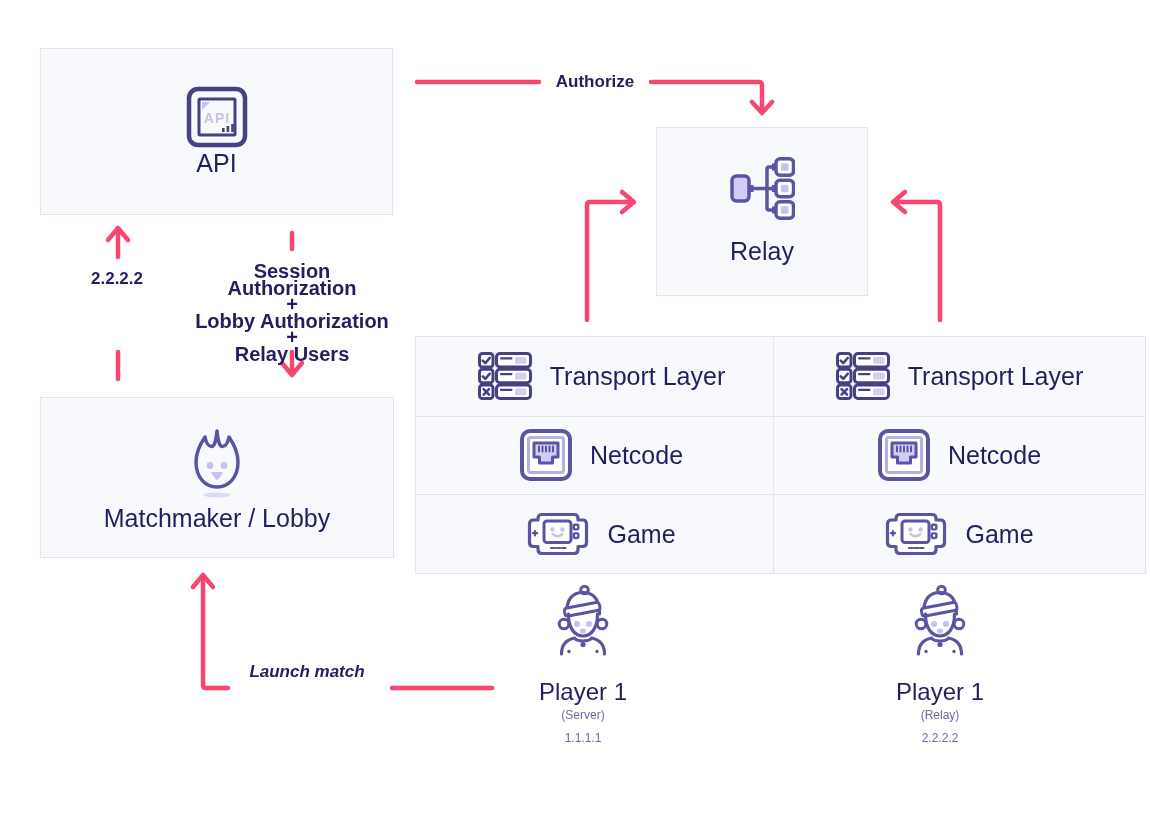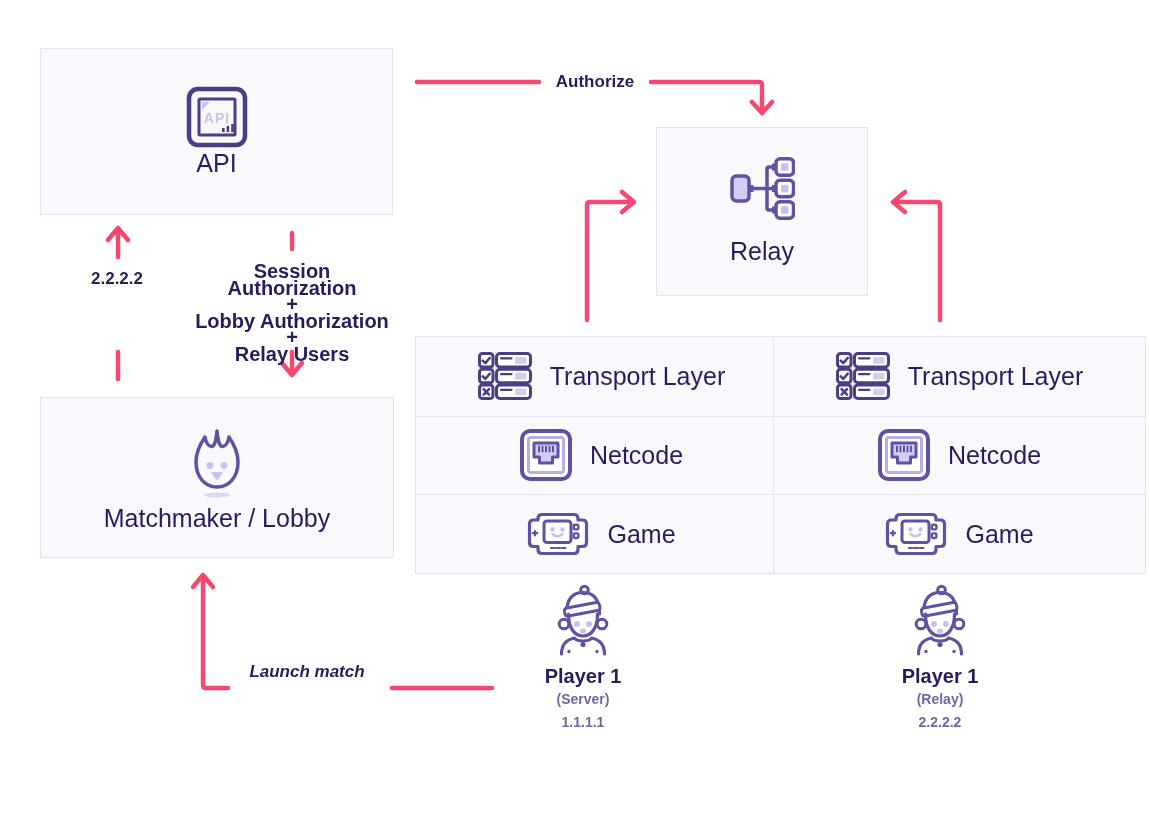--- a/index.html
+++ b/index.html
@@ -35,22 +35,22 @@
     position:absolute;color:var(--navy,#241E5E);font-size:17px;font-weight:600;text-align:center;
   }
   #authorize-label{left:525px;top:72px;width:140px;}
   #get-best-relay-label{left:27px;top:265px;width:180px;line-height:27px;}
   #session-authorization-label{left:187px;top:263px;width:210px;font-size:20px;line-height:16.5px;}
   #launch-match-label{left:237px;top:662px;width:140px;font-style:italic;}
   
   .player-card{position:absolute;top:584px;width:200px;display:flex;flex-direction:column;align-items:center;}
   #player1-card{left:483px;}
   #player2-card{left:840px;}
-  .player-name{color:var(--navy,#241E5E);font-size:20px;font-weight:700;margin-top:8px;line-height:24px;}
-  .player-sub{color:var(--muted-purple,#6E68A4);font-size:14px;font-weight:700;line-height:23px;text-align:center;}
+  .player-name{color:var(--navy,#241E5E);font-size:24px;font-weight:400;margin-top:24px;line-height:24px;}
+  .player-sub{color:var(--muted-purple,#6E68A4);font-size:12px;font-weight:400;line-height:23px;text-align:center;}
   
   .st-p{stroke:var(--icon-purple,#5B54A3);fill:none;stroke-linecap:round;stroke-linejoin:round;}
   .st-d{stroke:var(--icon-dark,#474085);fill:none;stroke-linecap:round;stroke-linejoin:round;}
   .st-pale{stroke:var(--icon-pale,#B6B0E4);fill:none;stroke-linecap:round;stroke-linejoin:round;}
   .f-light{fill:var(--icon-light,#D3CDF3);}
   .f-face{fill:var(--icon-face,#C7C1EF);}
   .f-dark{fill:var(--icon-dark,#474085);}
   .f-p{fill:var(--icon-purple,#5B54A3);}
   .f-shadow{fill:var(--icon-shadow,#DCD8F6);}
   .f-white{fill:#ffffff;}

